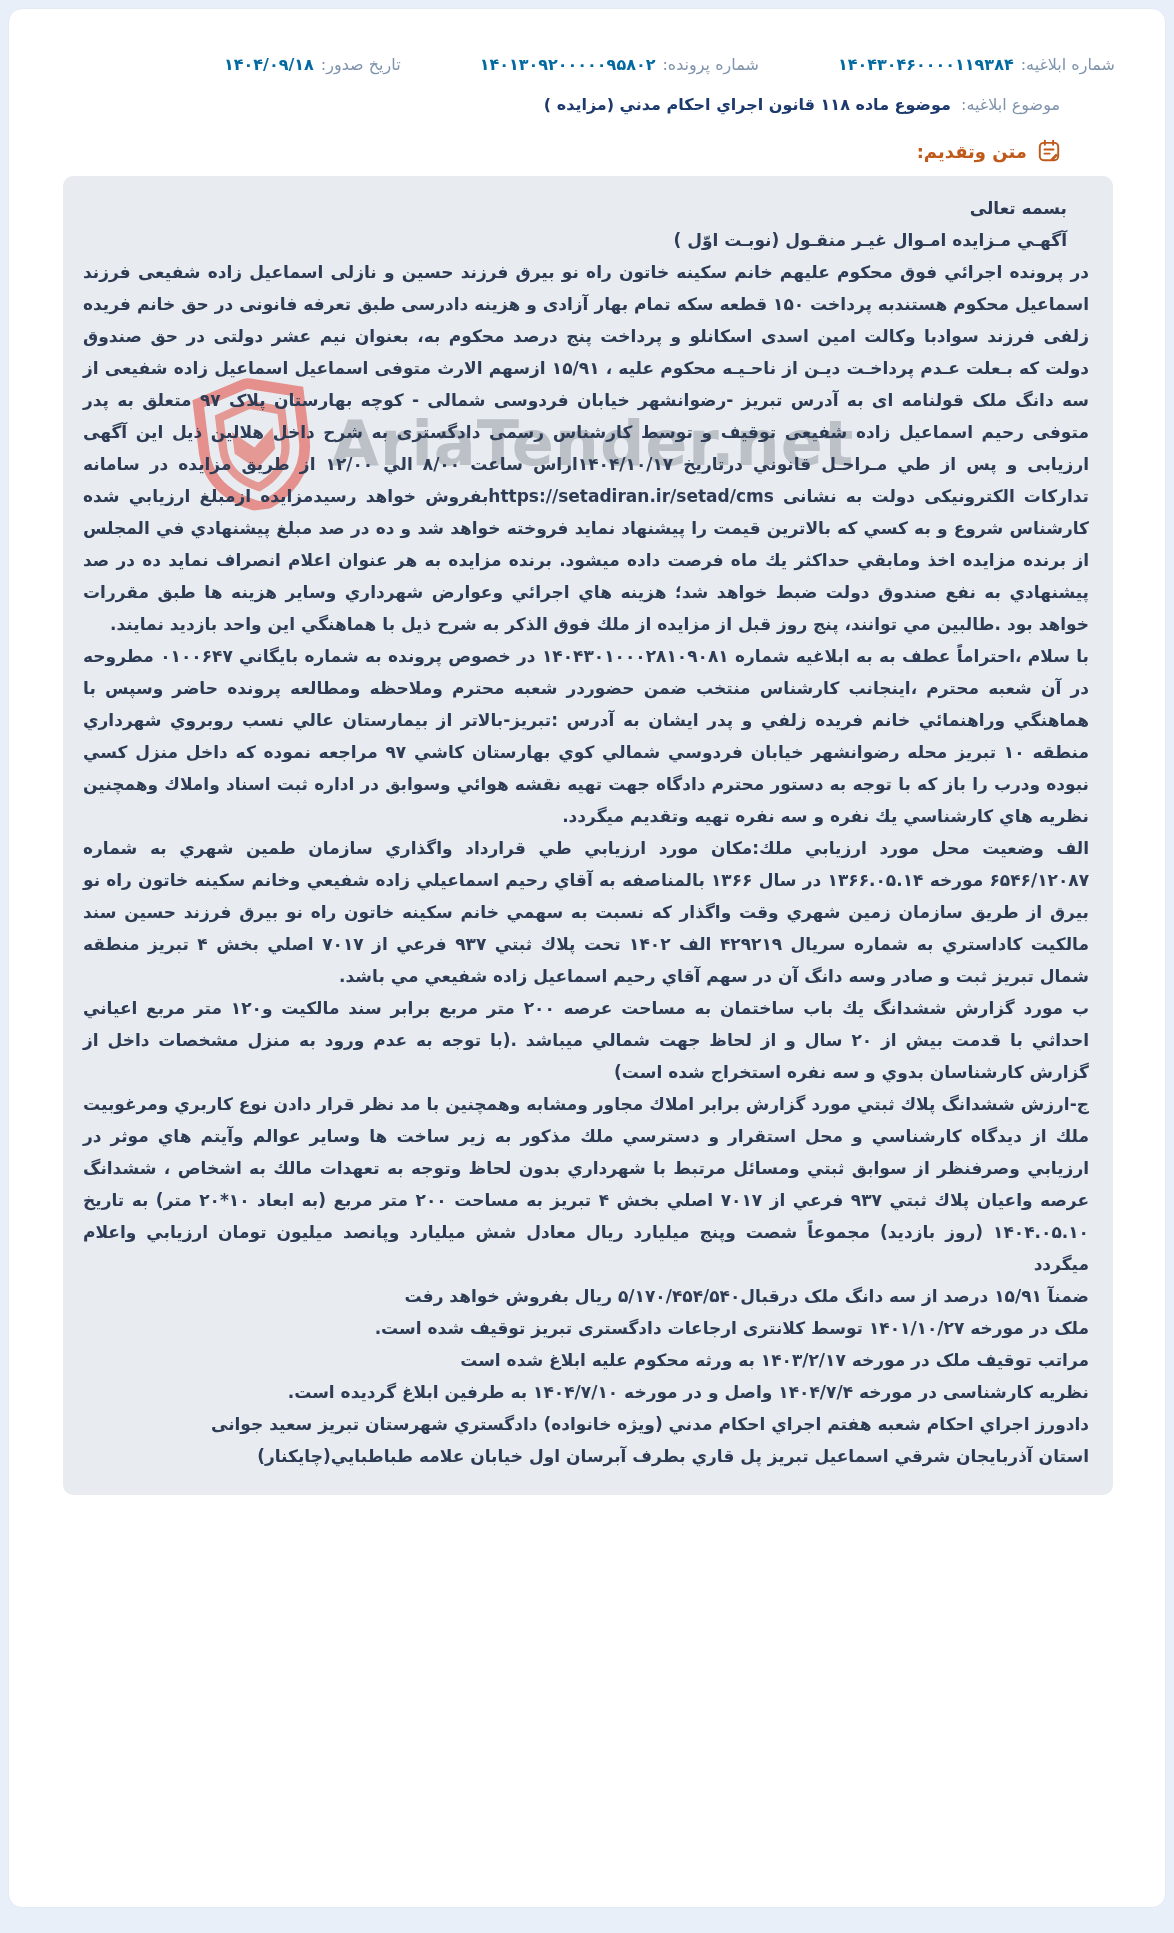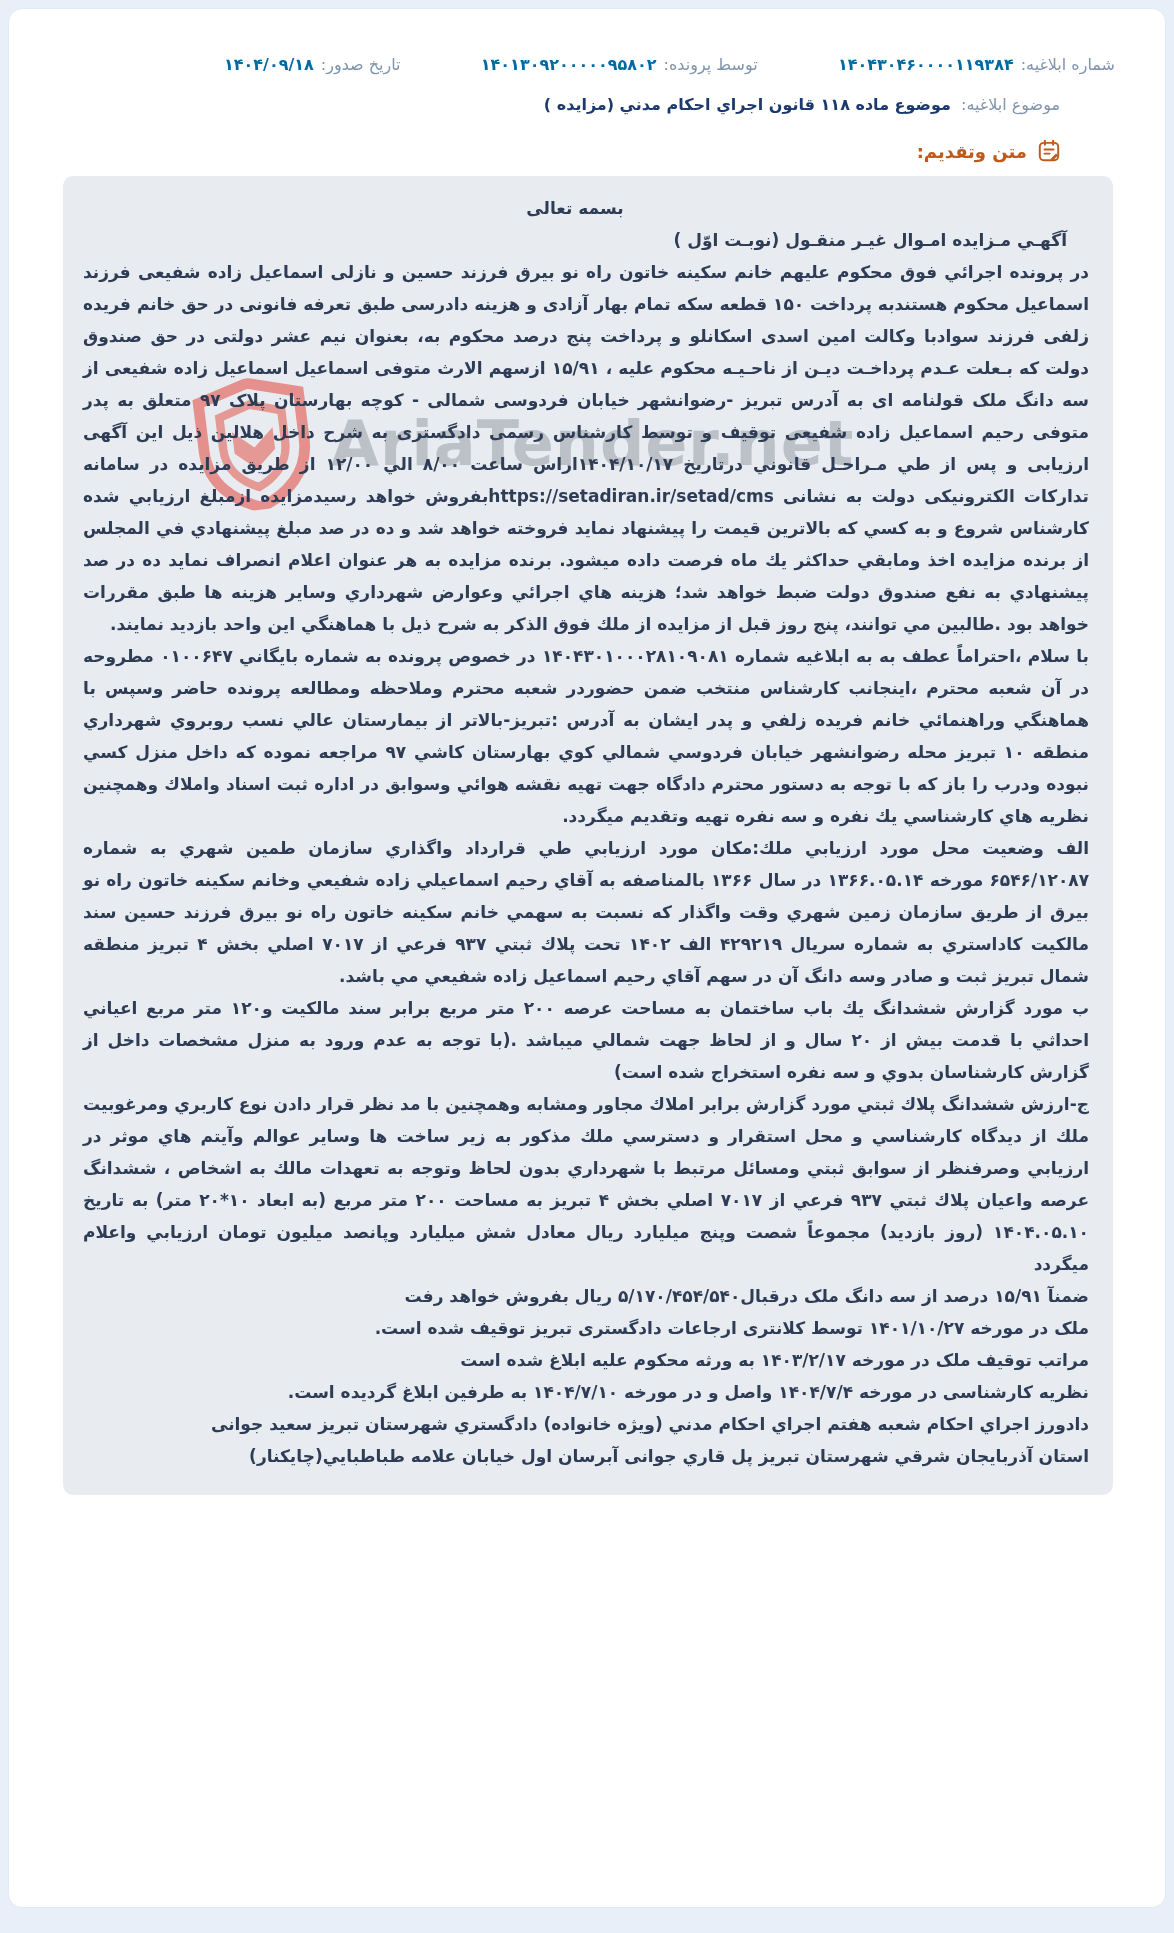--- a/index.html
+++ b/index.html
@@ -57,21 +57,21 @@
     font-size:17px;
     line-height:32px;
     color:#2e3d55;
     font-weight:600;
     overflow:hidden;
   }
   .body-box p{margin:0;}
   .para{position:relative;z-index:1;text-align:right;}
   .para.just{text-align:justify;text-align-last:right;}
   .para.indent{padding-right:22px;}
-  .g-none{margin-top:0;text-align:center;}
+  .g-none{margin-top:0;}
   .g-xs{margin-top:6px;}
   .g-s{margin-top:16px;}
   .g-m{margin-top:25px;}
   .g-l{margin-top:70px;}
   .g-xl{margin-top:153px;}
   .watermark{
     position:absolute;
     top:202px;
     left:128px;
     display:flex;
@@ -95,21 +95,21 @@
 <body>
 
 <div class="card">
 
   <div class="meta-row">
     <div class="meta-field">
       <span class="meta-label">شماره ابلاغیه:</span>
       <span class="meta-value">۱۴۰۴۳۰۴۶۰۰۰۰۱۱۹۳۸۴</span>
     </div>
     <div class="meta-field">
-      <span class="meta-label">توسط پرونده:</span>
+      <span class="meta-label">شماره پرونده:</span>
       <span class="meta-value">۱۴۰۱۳۰۹۲۰۰۰۰۰۹۵۸۰۲</span>
     </div>
     <div class="meta-field">
       <span class="meta-label">تاریخ صدور:</span>
       <span class="meta-value">۱۴۰۴/۰۹/۱۸</span>
     </div>
   </div>
 
 
   <div class="subject-row">
@@ -150,18 +150,18 @@
         <p class="para g-xs just">در پرونده اجرائي فوق محکوم علیهم خانم سکینه خاتون راه نو بیرق فرزند حسین و نازلی اسماعیل زاده شفیعی فرزند اسماعیل  محکوم هستندبه پرداخت ۱۵۰ قطعه سکه تمام بهار آزادی و هزینه دادرسی طبق تعرفه فانونی در حق خانم فریده زلفی  فرزند سوادبا وکالت امین اسدی اسکانلو و پرداخت پنج درصد محکوم به، بعنوان نیم عشر دولتی در حق صندوق دولت که بـعلت عـدم پرداخـت دیـن از ناحـیـه محکوم علیه ، ۱۵/۹۱ ازسهم الارث متوفی اسماعیل اسماعیل زاده شفیعی  از سه دانگ  ملک قولنامه ای به آدرس تبریز -رضوانشهر خیابان فردوسی شمالی - کوچه بهارستان پلاک ۹۷ متعلق به پدر متوفی رحیم اسماعیل زاده شفیعی  توقیف و توسط کارشناس رسمی دادگستری به شرح داخل هلالین ذیل این آگهی ارزیابی و پس از طي مـراحـل قانوني درتاریخ ۱۴۰۴/۱۰/۱۷اراس ساعت ۸/۰۰ الي ۱۲/۰۰  از طریق مزایده در سامانه تدارکات الکترونیکی دولت به نشانی https://setadiran.ir/setad/cmsبفروش خواهد رسیدمزایده ازمبلغ ارزیابي شده کارشناس شروع و به کسي که بالاترین قیمت را پیشنهاد نماید فروخته خواهد شد و ده در صد مبلغ پیشنهادي في المجلس از برنده مزایده اخذ ومابقي حداکثر یك ماه فرصت داده میشود. برنده مزایده به هر عنوان اعلام انصراف نماید ده در صد پیشنهادي به نفع صندوق دولت ضبط خواهد شد؛ هزینه هاي اجرائي وعوارض شهرداري وسایر هزینه ها طبق مقررات خواهد بود .طالبین مي توانند، پنج روز قبل از مزایده از ملك فوق الذکر به شرح ذیل با هماهنگي این واحد بازدید نمایند.</p>
         <p class="para g-s just">با سلام ،احتراماً عطف به به ابلاغیه شماره ۱۴۰۴۳۰۱۰۰۰۲۸۱۰۹۰۸۱ در خصوص پرونده به شماره بایگاني ۰۱۰۰۶۴۷  مطروحه در آن شعبه محترم ،اینجانب کارشناس منتخب ضمن حضوردر شعبه محترم وملاحظه ومطالعه پرونده حاضر وسپس با هماهنگي وراهنمائي خانم فریده زلفي و پدر ایشان به آدرس :تبریز-بالاتر از بیمارستان عالي نسب روبروي شهرداري منطقه ۱۰ تبریز محله رضوانشهر خیابان فردوسي شمالي  کوي بهارستان کاشي ۹۷  مراجعه نموده که داخل منزل کسي نبوده ودرب را باز که با توجه به دستور محترم دادگاه جهت تهیه نقشه هوائي وسوابق در اداره ثبت اسناد واملاك وهمچنین نظریه هاي کارشناسي یك نفره و سه نفره تهیه وتقدیم میگردد.</p>
         <p class="para g-xl just">الف وضعیت محل مورد ارزیابي ملك:مکان مورد ارزیابي طي قرارداد واگذاري سازمان طمین شهري به شماره ۶۵۴۶/۱۲۰۸۷ مورخه ۱۳۶۶.۰۵.۱۴ در سال ۱۳۶۶ بالمناصفه به آقاي رحیم اسماعیلي زاده شفیعي وخانم سکینه خاتون راه نو بیرق از طریق سازمان زمین شهري وقت واگذار که نسبت به سهمي خانم سکینه خاتون راه نو بیرق فرزند حسین سند مالکیت کاداستري به شماره سریال ۴۲۹۲۱۹ الف ۱۴۰۲ تحت پلاك ثبتي ۹۳۷ فرعي از ۷۰۱۷ اصلي بخش ۴ تبریز منطقه شمال تبریز ثبت و صادر وسه دانگ آن در سهم آقاي رحیم اسماعیل زاده شفیعي مي باشد.</p>
         <p class="para g-l just">ب مورد گزارش ششدانگ یك باب ساختمان به مساحت عرصه ۲۰۰ متر مربع برابر سند مالکیت و۱۲۰ متر مربع اعیاني احداثي با قدمت بیش از ۲۰ سال و از لحاظ جهت شمالي میباشد .(با توجه به عدم ورود به منزل مشخصات داخل از گزارش کارشناسان بدوي و سه نفره استخراج شده است)</p>
         <p class="para g-l just">ج-ارزش ششدانگ پلاك ثبتي مورد گزارش برابر املاك مجاور ومشابه وهمچنین با مد نظر قرار دادن نوع کاربري ومرغوبیت ملك از دیدگاه کارشناسي و محل استقرار و دسترسي ملك مذکور به زیر ساخت ها وسایر عوالم وآیتم هاي موثر در ارزیابي وصرفنظر از سوابق ثبتي ومسائل مرتبط با شهرداري بدون لحاظ وتوجه به تعهدات مالك به اشخاص ، ششدانگ عرصه واعیان پلاك ثبتي ۹۳۷ فرعي از ۷۰۱۷ اصلي بخش ۴ تبریز  به مساحت ۲۰۰ متر مربع (به ابعاد ۱۰*۲۰ متر) به تاریخ ۱۴۰۴.۰۵.۱۰ (روز بازدید)  مجموعاً شصت وپنج میلیارد ریال معادل شش میلیارد وپانصد میلیون تومان  ارزیابي واعلام میگردد</p>
         <p class="para g-m">ضمنآ ۱۵/۹۱ درصد از سه دانگ ملک درقبال۵/۱۷۰/۴۵۴/۵۴۰ ریال بفروش خواهد رفت</p>
         <p class="para g-l">ملک در مورخه ۱۴۰۱/۱۰/۲۷ توسط کلانتری ارجاعات دادگستری تبریز توقیف شده است.</p>
         <p class="para g-s">مراتب توقیف ملک در مورخه ۱۴۰۳/۲/۱۷  به ورثه  محکوم علیه ابلاغ شده است</p>
         <p class="para g-s">نظریه کارشناسی  در مورخه ۱۴۰۴/۷/۴ واصل و در مورخه ۱۴۰۴/۷/۱۰ به طرفین ابلاغ گردیده است.</p>
         <p class="para g-l">دادورز اجراي احکام شعبه هفتم اجراي احکام مدني (ویژه خانواده) دادگستري شهرستان تبریز  سعید جوانی</p>
-        <p class="para g-s">استان آذربایجان شرقي  شهرستان تبریز  پل قاري  جوانی آبرسان  اول خیابان علامه طباطبایي(چایکنار)</p>
+        <p class="para g-s">استان آذربایجان شرقي  اسماعیل تبریز  پل قاري  بطرف آبرسان  اول خیابان علامه طباطبایي(چایکنار)</p>
       </div>
 
   </div>
 
 </div>
 
 </body></html>

